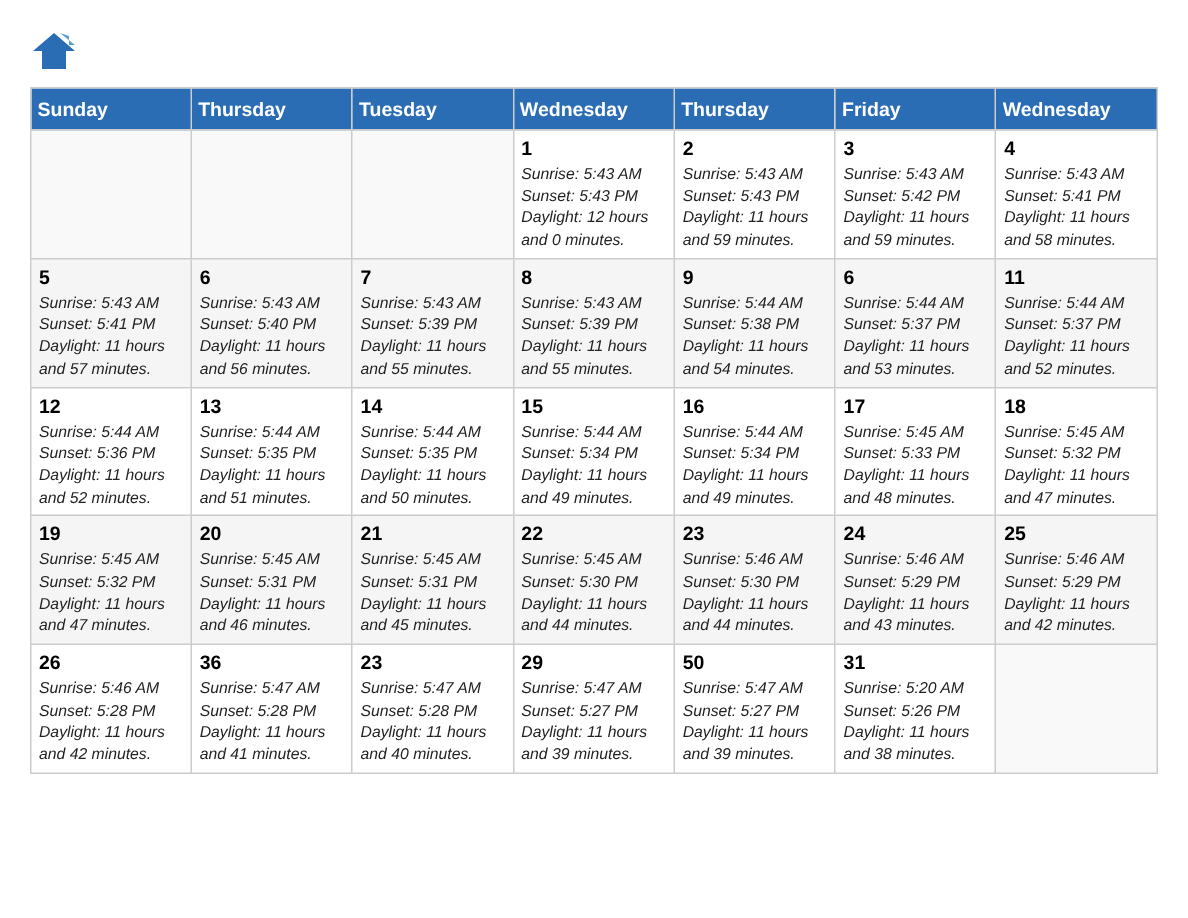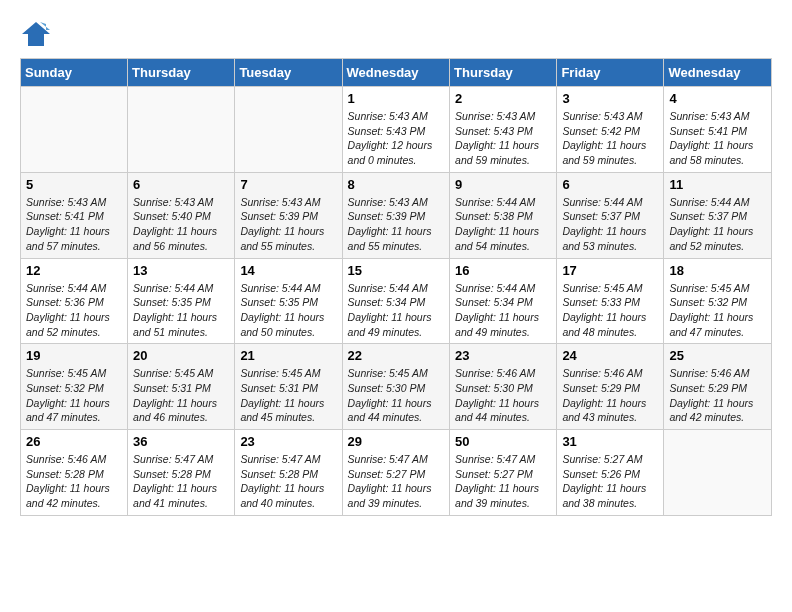--- a/index.html
+++ b/index.html
@@ -342,21 +342,21 @@
         </td>
         <td>
           <div class="day-number">50</div>
           <div class="day-info" style="white-space: pre-line;">Sunrise: 5:47 AM
 Sunset: 5:27 PM
 Daylight: 11 hours
 and 39 minutes.</div>
         </td>
         <td>
           <div class="day-number">31</div>
-          <div class="day-info" style="white-space: pre-line;">Sunrise: 5:27 AM
+          <div class="day-info" style="white-space: pre-line;">Sunrise: 5:20 AM
 Sunset: 5:26 PM
 Daylight: 11 hours
 and 38 minutes.</div>
         </td>
         <td class="empty-cell"></td>
       </tr>
     </tbody>
 </table>
 
 </body></html>

